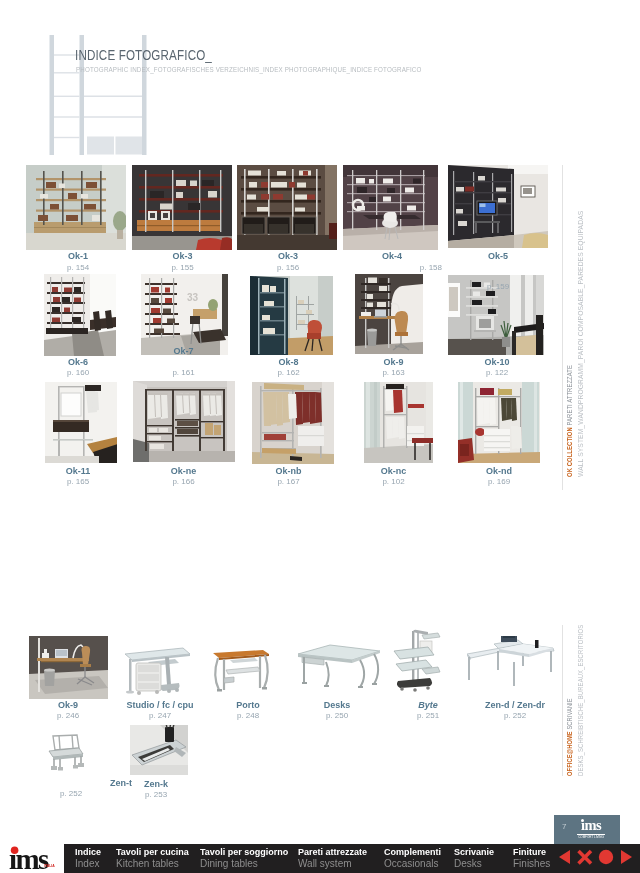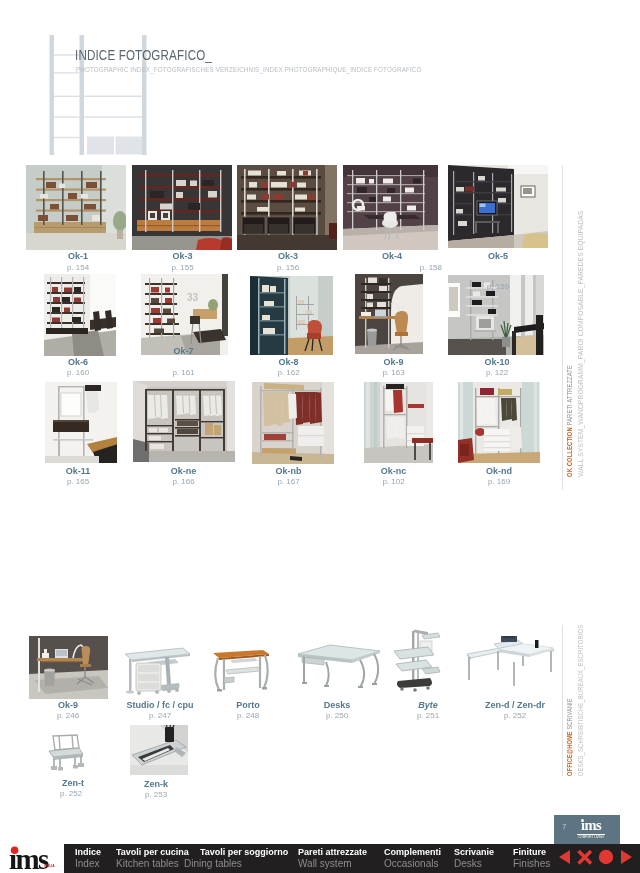--- a/index.html
+++ b/index.html
@@ -921,21 +921,21 @@
 <div class="lbl" style="left:110px;top:701px;width:100px;">Studio / fc / cpu</div>
 <div class="pg" style="left:110px;top:711px;width:100px;">p. 247</div>
 <div class="lbl" style="left:198px;top:701px;width:100px;">Porto</div>
 <div class="pg" style="left:198px;top:711px;width:100px;">p. 248</div>
 <div class="lbl" style="left:287px;top:701px;width:100px;">Desks</div>
 <div class="pg" style="left:287px;top:711px;width:100px;">p. 250</div>
 <div class="lbl" style="left:378px;top:701px;width:100px;font-style:italic;">Byte</div>
 <div class="pg" style="left:378px;top:711px;width:100px;">p. 251</div>
 <div class="lbl" style="left:465px;top:701px;width:100px;">Zen-d / Zen-dr</div>
 <div class="pg" style="left:465px;top:711px;width:100px;">p. 252</div>
-<div class="lbl" style="left:23px;top:779px;width:100px;">Zen-t</div>
+<div class="lbl" style="left:32px;top:779px;width:100px;text-align:right;">Zen-t</div>
 <div class="pg" style="left:21px;top:789px;width:100px;">p. 252</div>
 <div class="lbl" style="left:106px;top:780px;width:100px;">Zen-k</div>
 <div class="pg" style="left:106px;top:790px;width:100px;">p. 253</div>
 
 <div class="abs" style="left:554px;top:815px;width:66px;height:29px;background:#5d7482;">
 <div class="abs" style="left:8px;top:7px;font-size:8px;color:#c2ccd2;">7</div>
 <div class="abs" style="left:22px;top:1.5px;width:30px;text-align:center;font-family:'Liberation Serif',serif;font-weight:bold;font-size:14.5px;color:#fff;letter-spacing:-0.5px;">ıms</div>
 <div class="abs" style="left:26.5px;top:4px;width:3px;height:3px;border-radius:50%;background:#fff;"></div>
 <div class="abs" style="left:23px;top:18.5px;width:28px;text-align:center;font-size:3px;color:#fff;border-top:0.8px solid #fff;">COMFORT LIVING</div>
 </div>
@@ -947,21 +947,21 @@
 <text x="38" y="26.5" font-size="3.4" fill="#d0241f" font-weight="bold">ITALIA</text>
 </svg>
 </div>
 
 <div class="abs" style="left:63.5px;top:843.5px;width:576.5px;height:29.5px;background:#211f20;"></div>
 <div class="menu-b" style="left:75px;">Indice</div>
 <div class="menu-g" style="left:75px;">Index</div>
 <div class="menu-b" style="left:116px;">Tavoli per cucina</div>
 <div class="menu-g" style="left:116px;">Kitchen tables</div>
 <div class="menu-b" style="left:200px;">Tavoli per soggiorno</div>
-<div class="menu-g" style="left:184px;">Dining tables</div>
+<div class="menu-g" style="left:200px;">Dining tables</div>
 <div class="menu-b" style="left:298px;">Pareti attrezzate</div>
 <div class="menu-g" style="left:298px;">Wall system</div>
 <div class="menu-b" style="left:384px;">Complementi</div>
 <div class="menu-g" style="left:384px;">Occasionals</div>
 <div class="menu-b" style="left:454px;">Scrivanie</div>
 <div class="menu-g" style="left:454px;">Desks</div>
 <div class="menu-b" style="left:513px;">Finiture</div>
 <div class="menu-g" style="left:513px;">Finishes</div>
 
 <div class="abs" style="left:556px;top:848px;width:80px;height:18px;">

